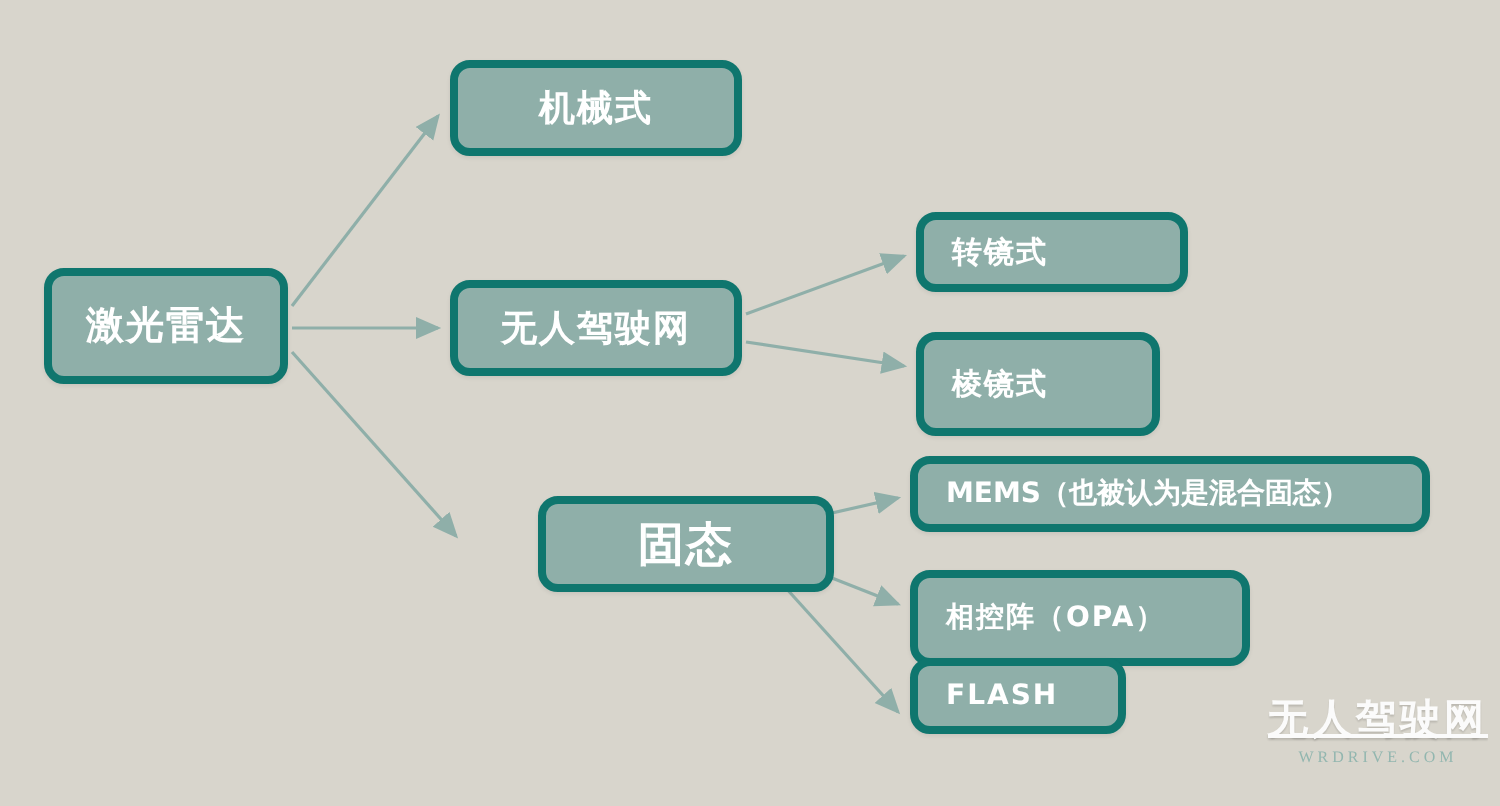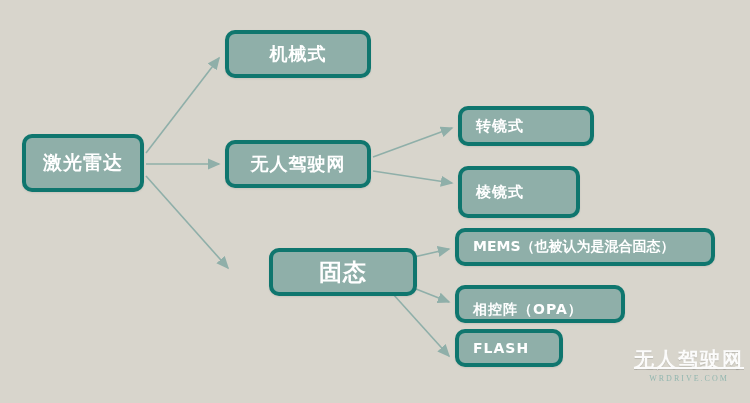--- a/index.html
+++ b/index.html
@@ -25,21 +25,21 @@
     box-shadow:0 1px 2px rgba(0,0,0,0.08);
   }
   .node.left-align{justify-content:flex-start;padding-left:14px;}
   .root{left:22px;top:134px;width:122px;height:58px;font-size:19px;}
   .mechanical{left:225px;top:30px;width:146px;height:48px;font-size:18px;}
   .hybrid{left:225px;top:140px;width:146px;height:48px;font-size:18px;}
   .solid{left:233px;top:248px;width:148px;height:48px;font-size:23px;margin-left:36px;}
   .rotating{left:458px;top:106px;width:136px;height:40px;font-size:15px;}
   .prism{left:458px;top:166px;width:122px;height:52px;font-size:15px;}
   .mems{left:455px;top:228px;width:260px;height:38px;font-size:14px;letter-spacing:0;}
-  .opa{left:455px;top:285px;width:170px;height:38px;font-size:14px;align-items:flex-end;}
+  .opa{left:455px;top:285px;width:170px;height:48px;font-size:14px;}
   .flash{left:455px;top:329px;width:108px;height:38px;font-size:14px;align-items:center;}
   svg.arrows{position:absolute;inset:0;pointer-events:none;}
   .watermark{
     position:absolute;
     left:634px;top:346px;
     text-align:center;
     pointer-events:none;
   }
   .watermark .wm-title{
     color:#ffffff;

